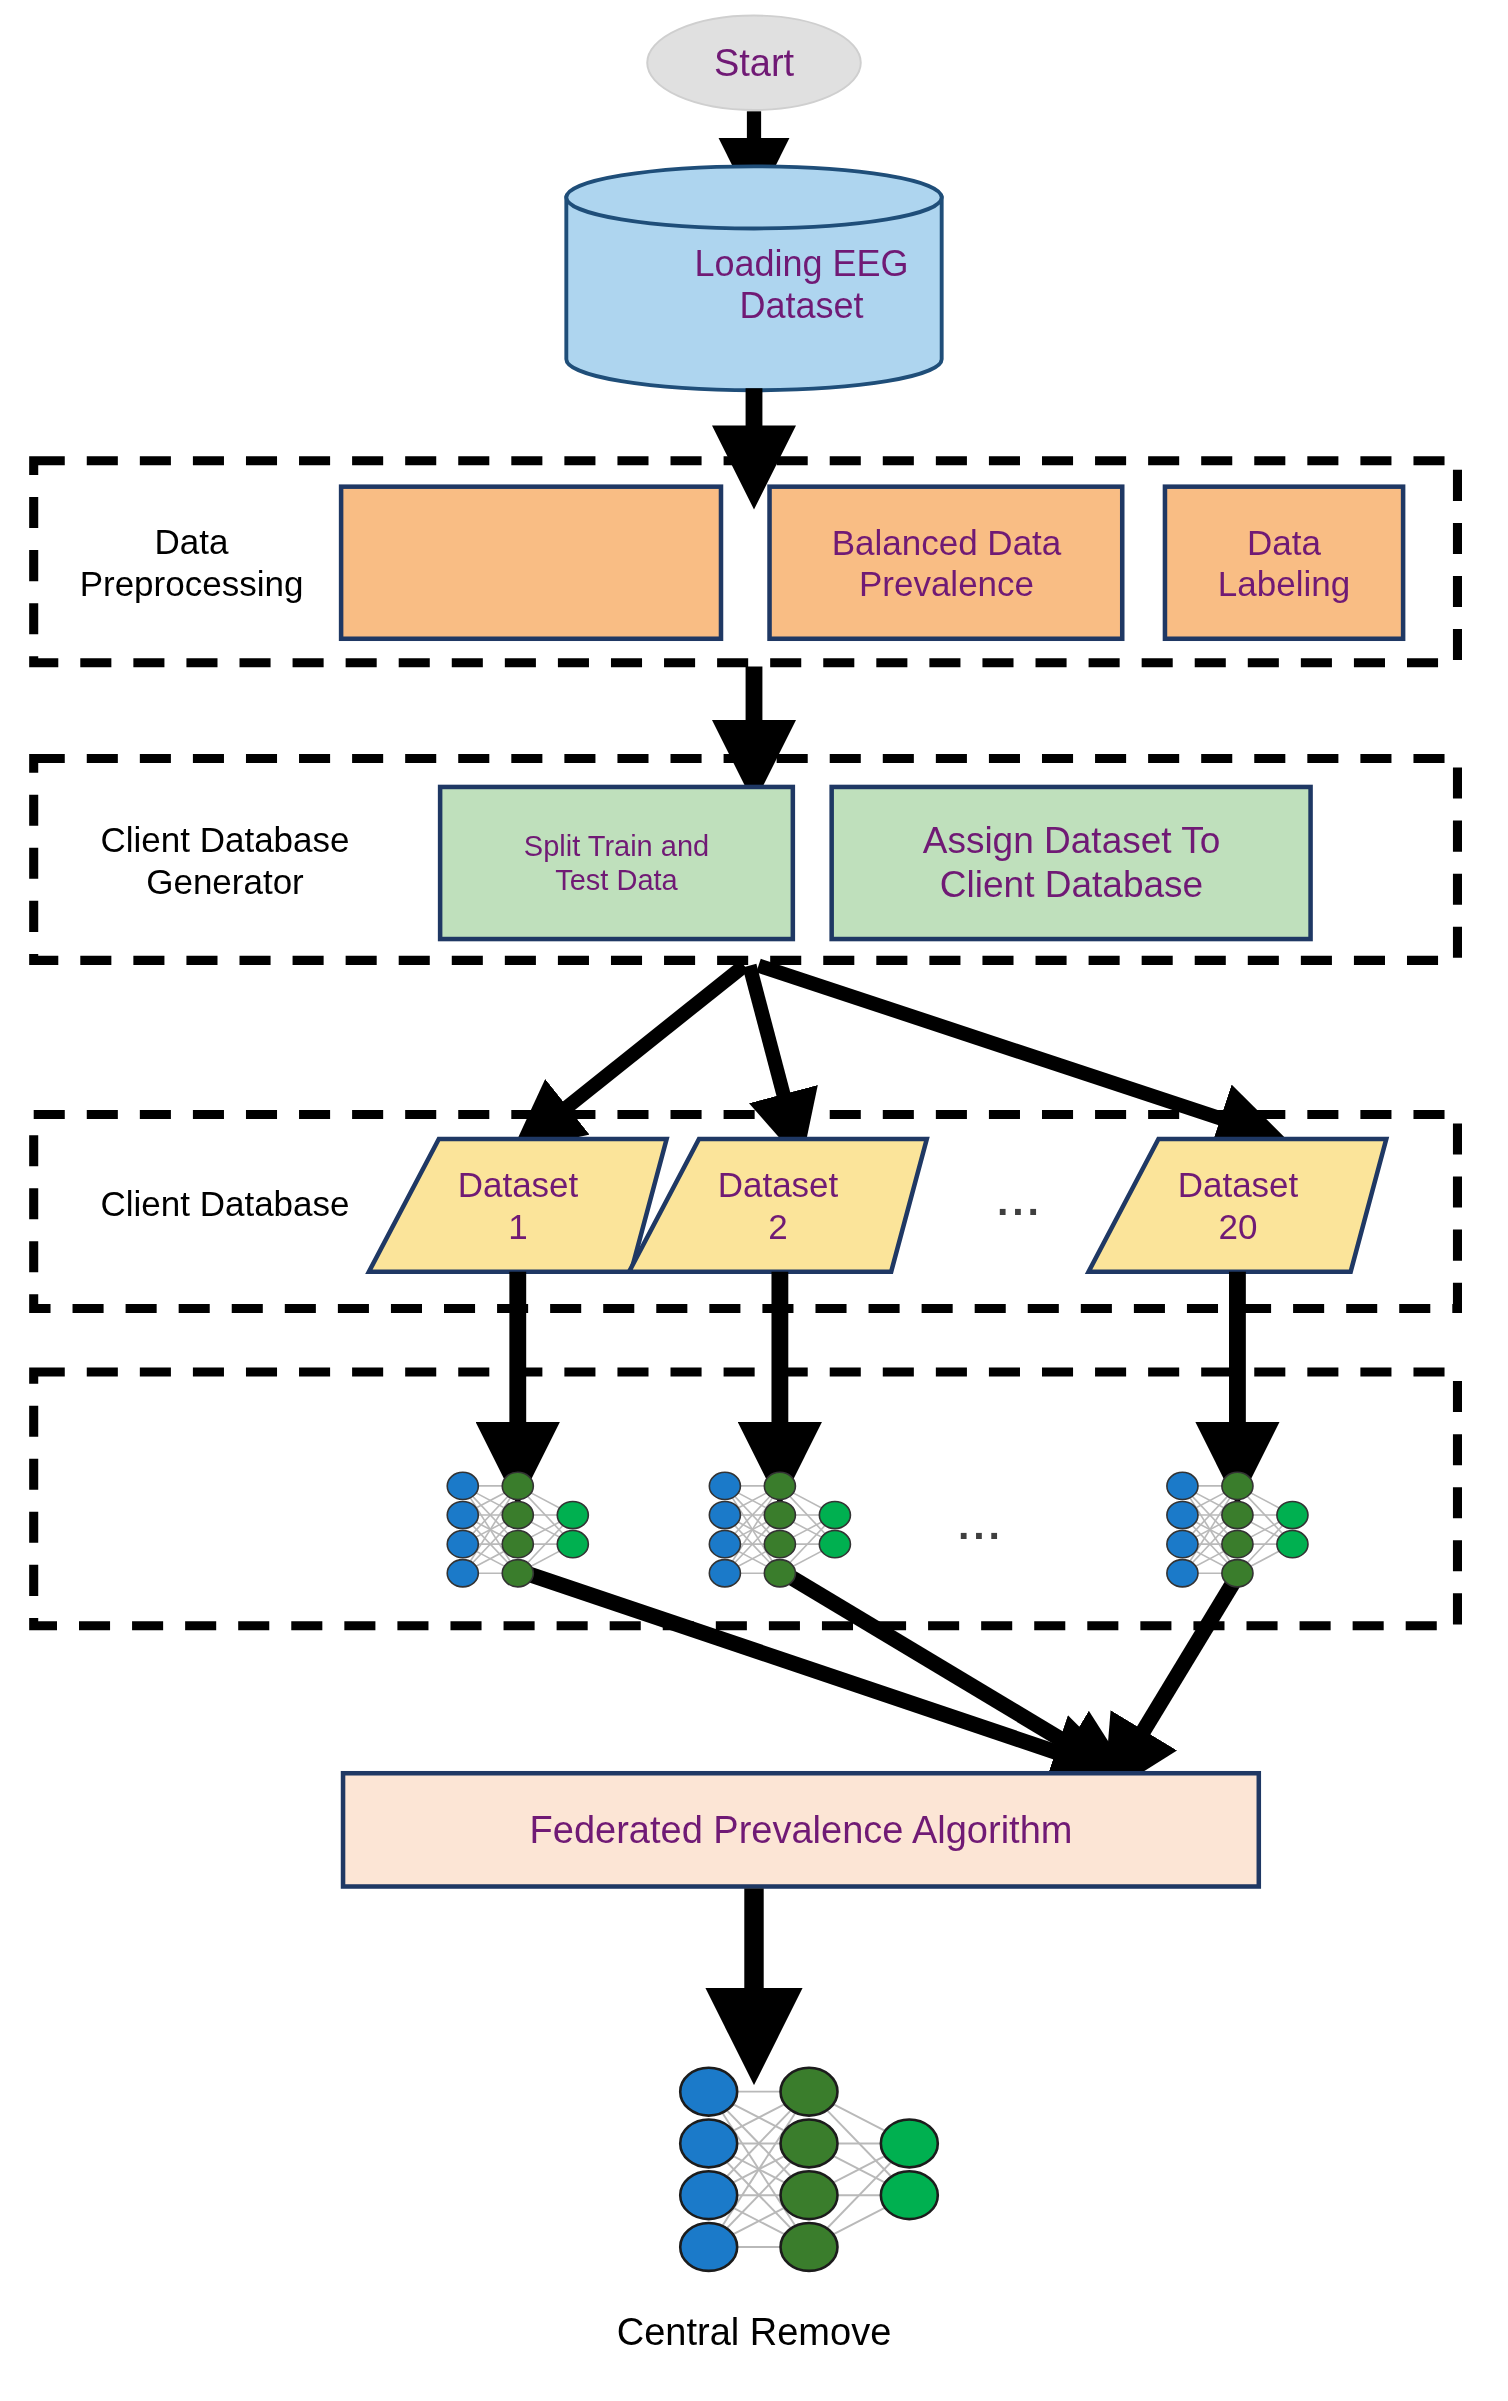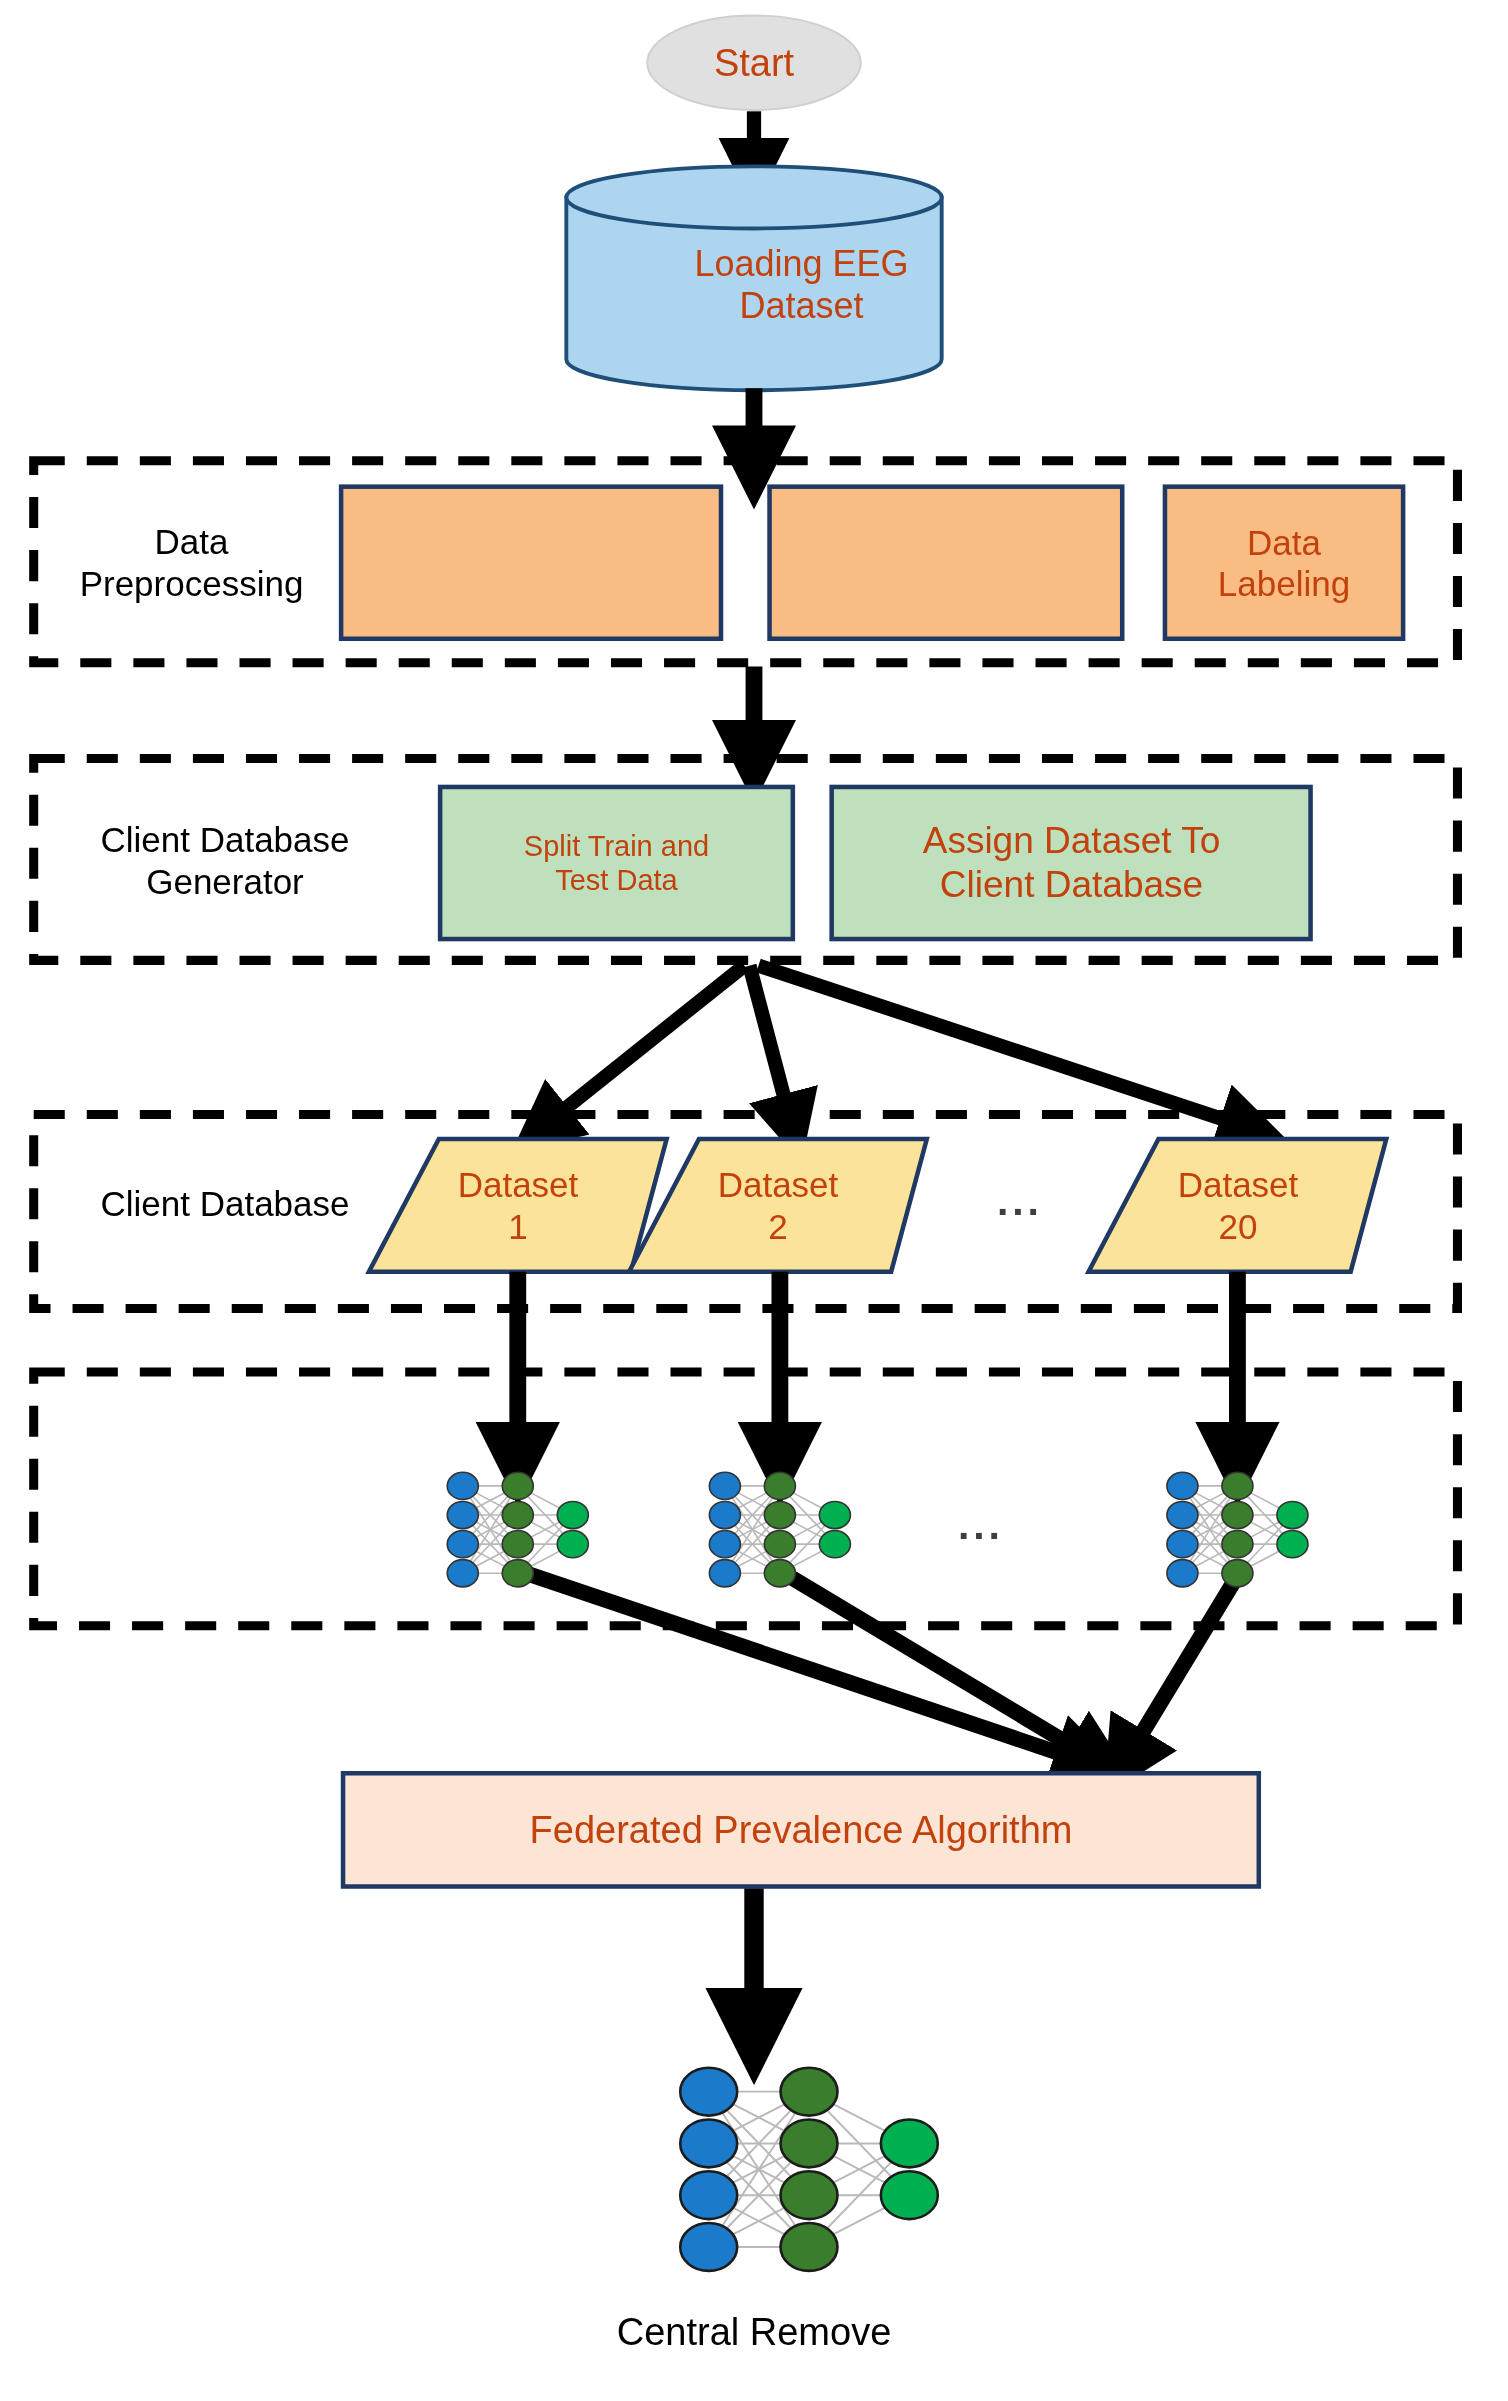--- a/index.html
+++ b/index.html
@@ -22,21 +22,21 @@
     width: 1508px;
     height: 2401px;
     pointer-events: none;
   }
   .node-text {
     position: absolute;
     display: flex;
     align-items: center;
     justify-content: center;
     text-align: center;
-    color: #c2410c;
+    color: #701a75;
     line-height: 1.18;
     white-space: pre-line;
     pointer-events: none;
   }
   .section-label {
     position: absolute;
     display: flex;
     align-items: center;
     justify-content: center;
     text-align: center;
@@ -308,20 +308,22 @@
     </g>
   </svg>
 
   <div class="node-text" style="left:647px; top:34px; width:214px; height:58px; font-size:38px;">Start</div>
 
   <div class="node-text" style="left:566px; top:233px; width:375px; height:104px; font-size:36px;padding-left:48px;">Loading EEG
 Dataset</div>
 
   <div class="section-label" style="left:49px; top:511px; width:285px; height:104px;">Data
 Preprocessing</div>
+  <div class="node-text" style="left:770px; top:487px; width:353px; height:152px; font-size:35px;">Balanced Data
+Prevalence</div>
   <div class="node-text" style="left:1165px; top:487px; width:238px; height:152px; font-size:35px;">Data
 Labeling</div>
 
   <div class="section-label" style="left:31px; top:809px; width:388px; height:104px;">Client Database
 Generator</div>
   <div class="node-text" style="left:440px; top:787px; width:353px; height:152px; font-size:29px;">Split Train and
 Test Data</div>
   <div class="node-text" style="left:832px; top:787px; width:479px; height:152px; font-size:37px;">Assign Dataset To
 Client Database</div>
 

